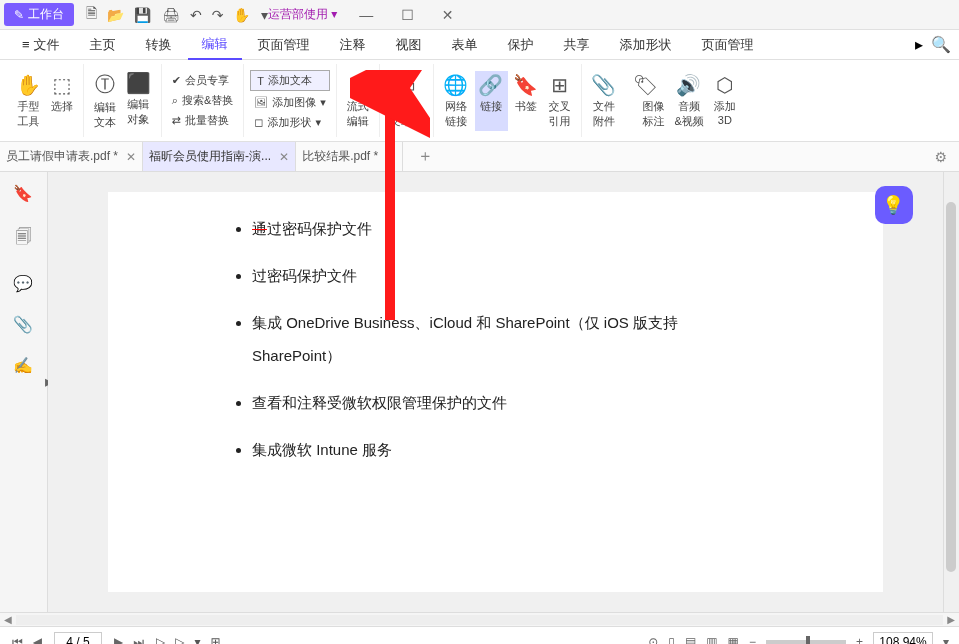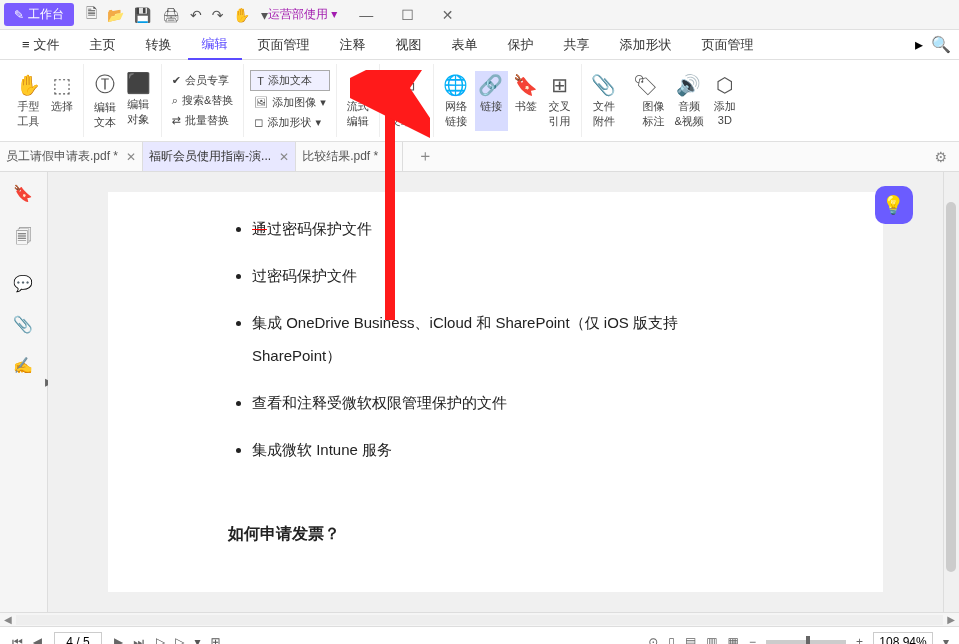--- a/index.html
+++ b/index.html
@@ -278,21 +278,20 @@
   </div>
   <div class="doc-view">
     <div class="page">
       <ul>
         <li><span class="strike">通</span>过密码保护文件</li>
         <li>过密码保护文件</li>
         <li>集成 OneDrive Business、iCloud 和 SharePoint（仅 iOS 版支持SharePoint）</li>
         <li>查看和注释受微软权限管理保护的文件</li>
         <li>集成微软 Intune 服务</li>
       </ul>
-      <h3>如何申请发票？</h3>
     </div>
     <div class="help-bubble">
       <span>💡</span>
     </div>
   </div>
   <div class="right-scroll"></div>
 </div>
 
 <svg class="arrow-svg" width="80" height="260">
   <defs>

